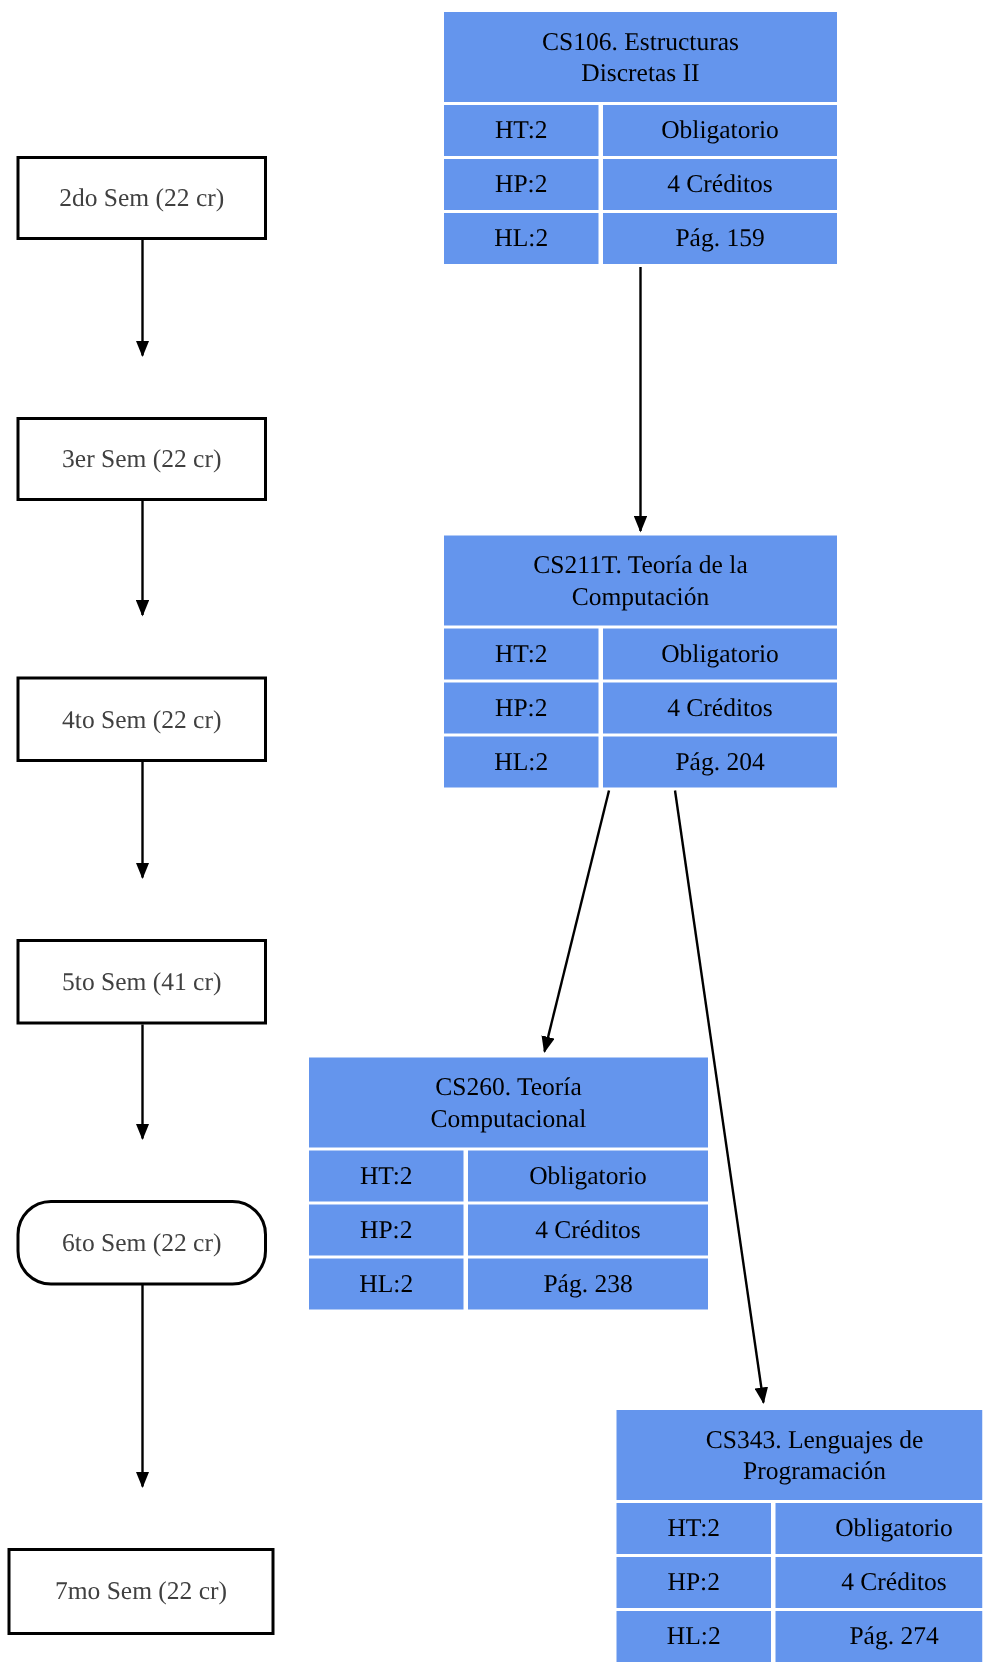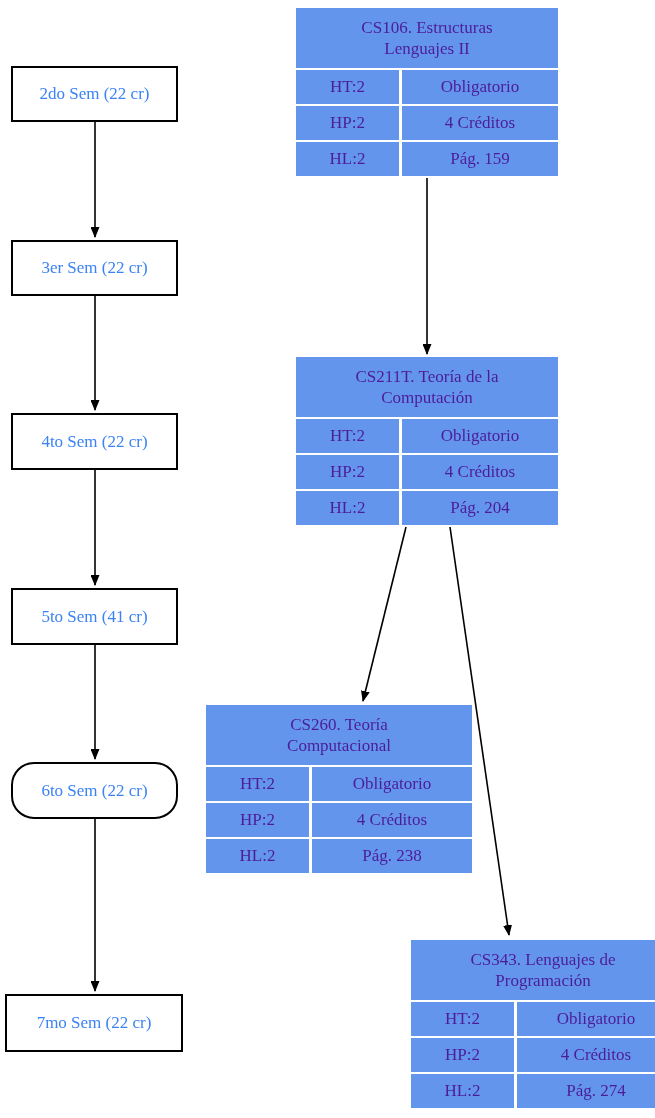--- a/index.html
+++ b/index.html
@@ -23,29 +23,30 @@
   }
   .sem {
     position: absolute;
     box-sizing: border-box;
     border: 2px solid #000000;
     background: #ffffff;
     display: flex;
     align-items: center;
     justify-content: center;
     font-size: 17px;
-    color: #3b82f6;
+    color: #404040;
     z-index: 2;
     white-space: nowrap;
+    margin-top: 38px;
   }
   .card {
     position: absolute;
     background: #ffffff;
     z-index: 2;
-    color: #4c1d95;
+    color: #000000;
   }
   .card .title {
     background: #6495ED;
     height: 60px;
     display: flex;
     flex-direction: column;
     align-items: center;
     justify-content: center;
     text-align: center;
     font-size: 17px;
@@ -115,21 +116,21 @@
   <div class="sem" style="left:11px; top:762px; width:167px; height:57px;border-radius:23px;">
     <span>6to Sem (22 cr)</span>
   </div>
   <div class="sem" style="left:5px; top:994px; width:178px; height:58px;">
     <span>7mo Sem (22 cr)</span>
   </div>
 
   <div class="card" style="left:296px; top:8px; width:262px;">
     <div class="title">
       <span>CS106. Estructuras</span>
-      <span>Lenguajes II</span>
+      <span>Discretas II</span>
     </div>
     <div class="row">
       <div class="c1">HT:2</div>
       <div class="c2">Obligatorio</div>
     </div>
     <div class="row">
       <div class="c1">HP:2</div>
       <div class="c2">4 Créditos</div>
     </div>
     <div class="row">

